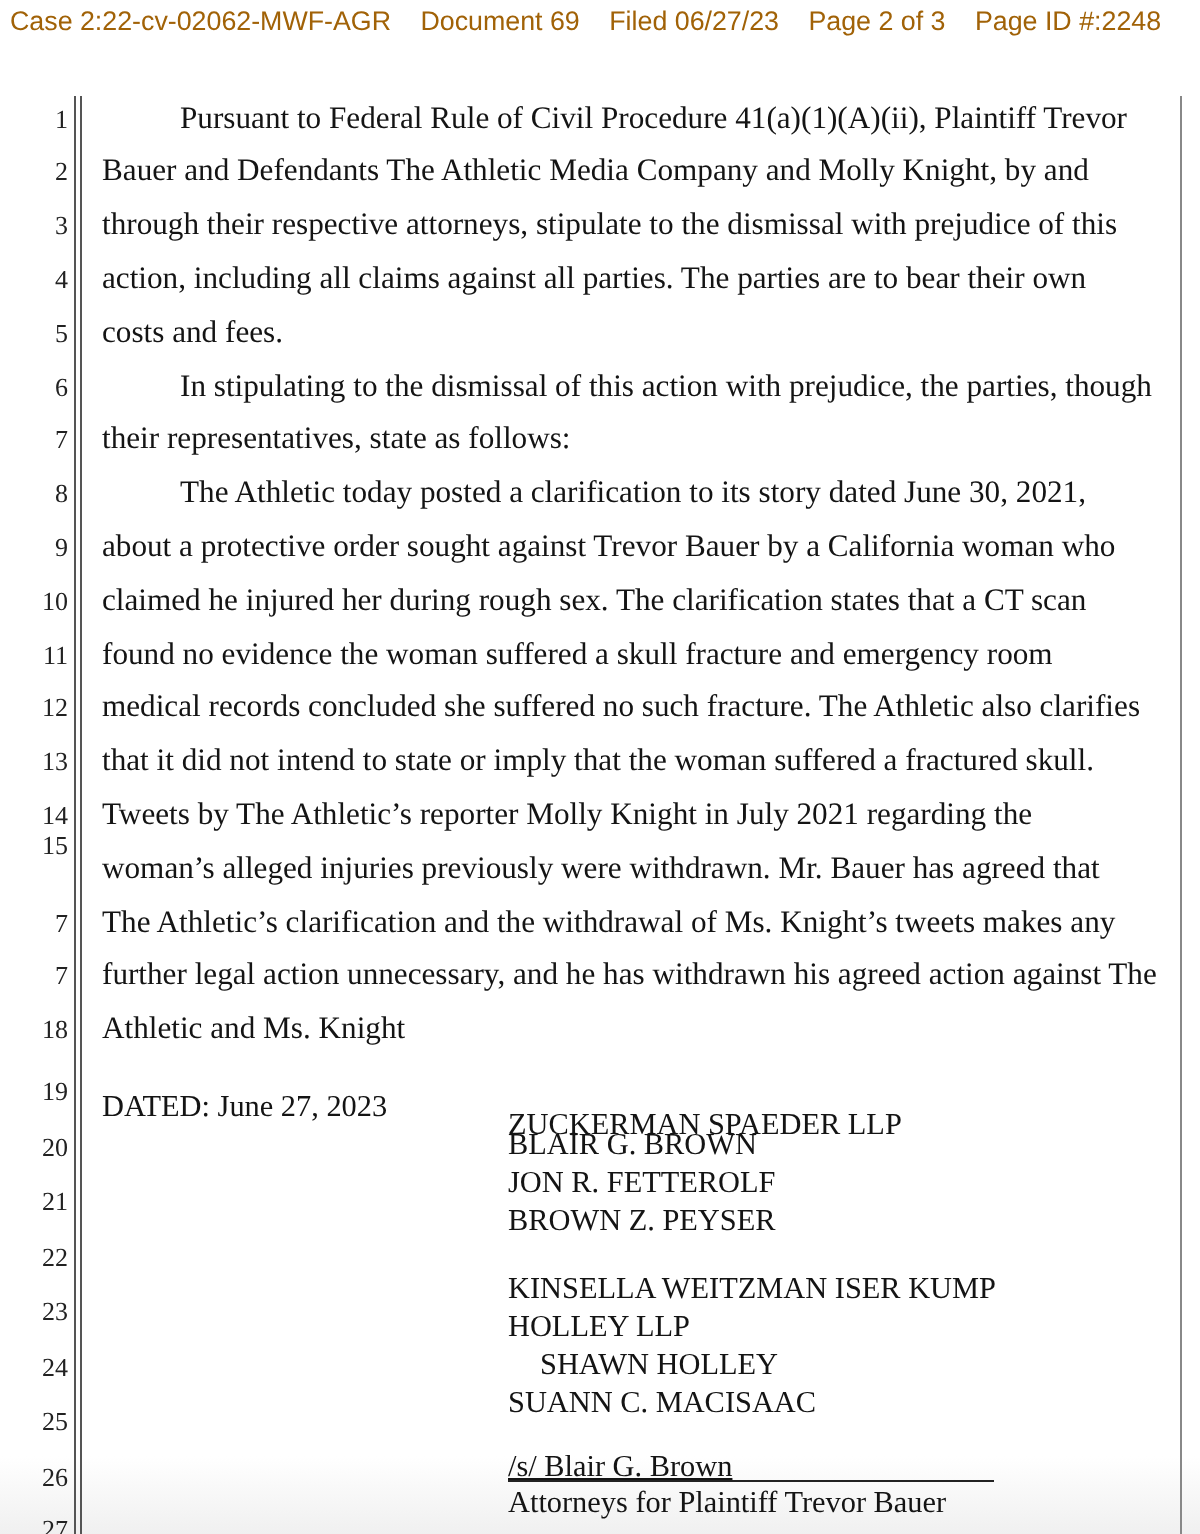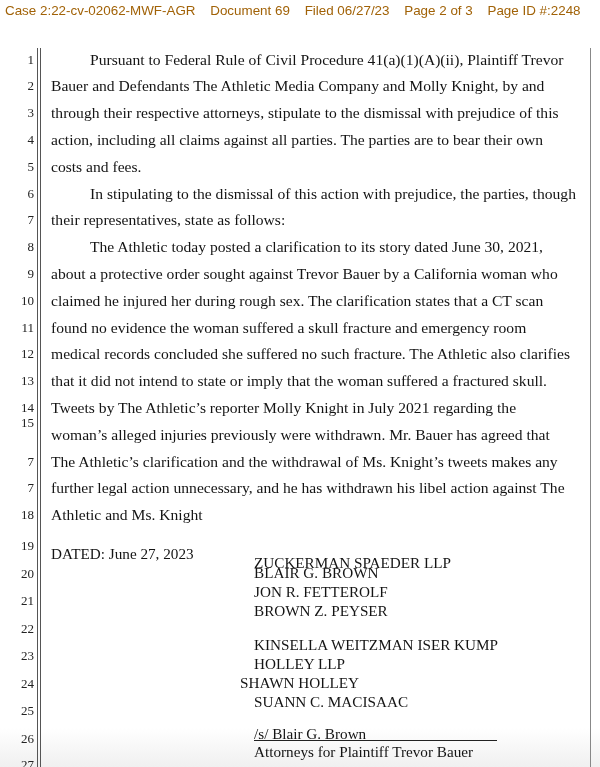--- a/index.html
+++ b/index.html
@@ -103,32 +103,32 @@
   <div class="bline" style="top:211px">their representatives, state as follows:</div>
   <div class="bline indent" style="top:238px">The Athletic today posted a clarification to its story dated June 30, 2021,</div>
   <div class="bline" style="top:265px">about a protective order sought against Trevor Bauer by a California woman who</div>
   <div class="bline" style="top:292px">claimed he injured her during rough sex. The clarification states that a CT scan</div>
   <div class="bline" style="top:319px">found no evidence the woman suffered a skull fracture and emergency room</div>
   <div class="bline" style="top:345px">medical records concluded she suffered no such fracture. The Athletic also clarifies</div>
   <div class="bline" style="top:372px">that it did not intend to state or imply that the woman suffered a fractured skull.</div>
   <div class="bline" style="top:399px">Tweets by The Athletic’s reporter Molly Knight in July 2021 regarding the</div>
   <div class="bline" style="top:426px">woman’s alleged injuries previously were withdrawn.  Mr. Bauer has agreed that</div>
   <div class="bline" style="top:453px">The Athletic’s clarification and the withdrawal of Ms. Knight’s tweets makes any</div>
-  <div class="bline" style="top:479px">further legal action unnecessary, and he has withdrawn his libel action against The</div>
+  <div class="bline" style="top:479px">further legal action unnecessary, and he has withdrawn his agreed action against The</div>
   <div class="bline" style="top:506px">Athletic and Ms. Knight</div>
 </div>
 
 <div>
   <div class="sig" style="left:51px; top:545px">DATED: June 27, 2023</div>
   <div class="sig" style="left:254px; top:554px">ZUCKERMAN SPAEDER LLP</div>
   <div class="sig" style="left:254px; top:564px">BLAIR G. BROWN</div>
   <div class="sig" style="left:254px; top:583px">JON R. FETTEROLF</div>
   <div class="sig" style="left:254px; top:602px">BROWN Z. PEYSER</div>
 
   <div class="sig" style="left:254px; top:636px">KINSELLA WEITZMAN ISER KUMP</div>
   <div class="sig" style="left:254px; top:655px">HOLLEY LLP</div>
-  <div class="sig" style="left:240px; top:674px">SHAWN HOLLEY</div>
+  <div class="sig" style="left:270px; top:674px">SHAWN HOLLEY</div>
   <div class="sig" style="left:254px; top:693px">SUANN C. MACISAAC</div>
 
   <div class="sig italic" style="left:254px; top:725px; text-decoration: underline;">/s/ Blair G. Brown</div>
   <div class="sig-line"></div>
   <div class="sig" style="left:254px; top:743px">Attorneys for Plaintiff Trevor Bauer</div>
 </div>
 
 </body></html>

